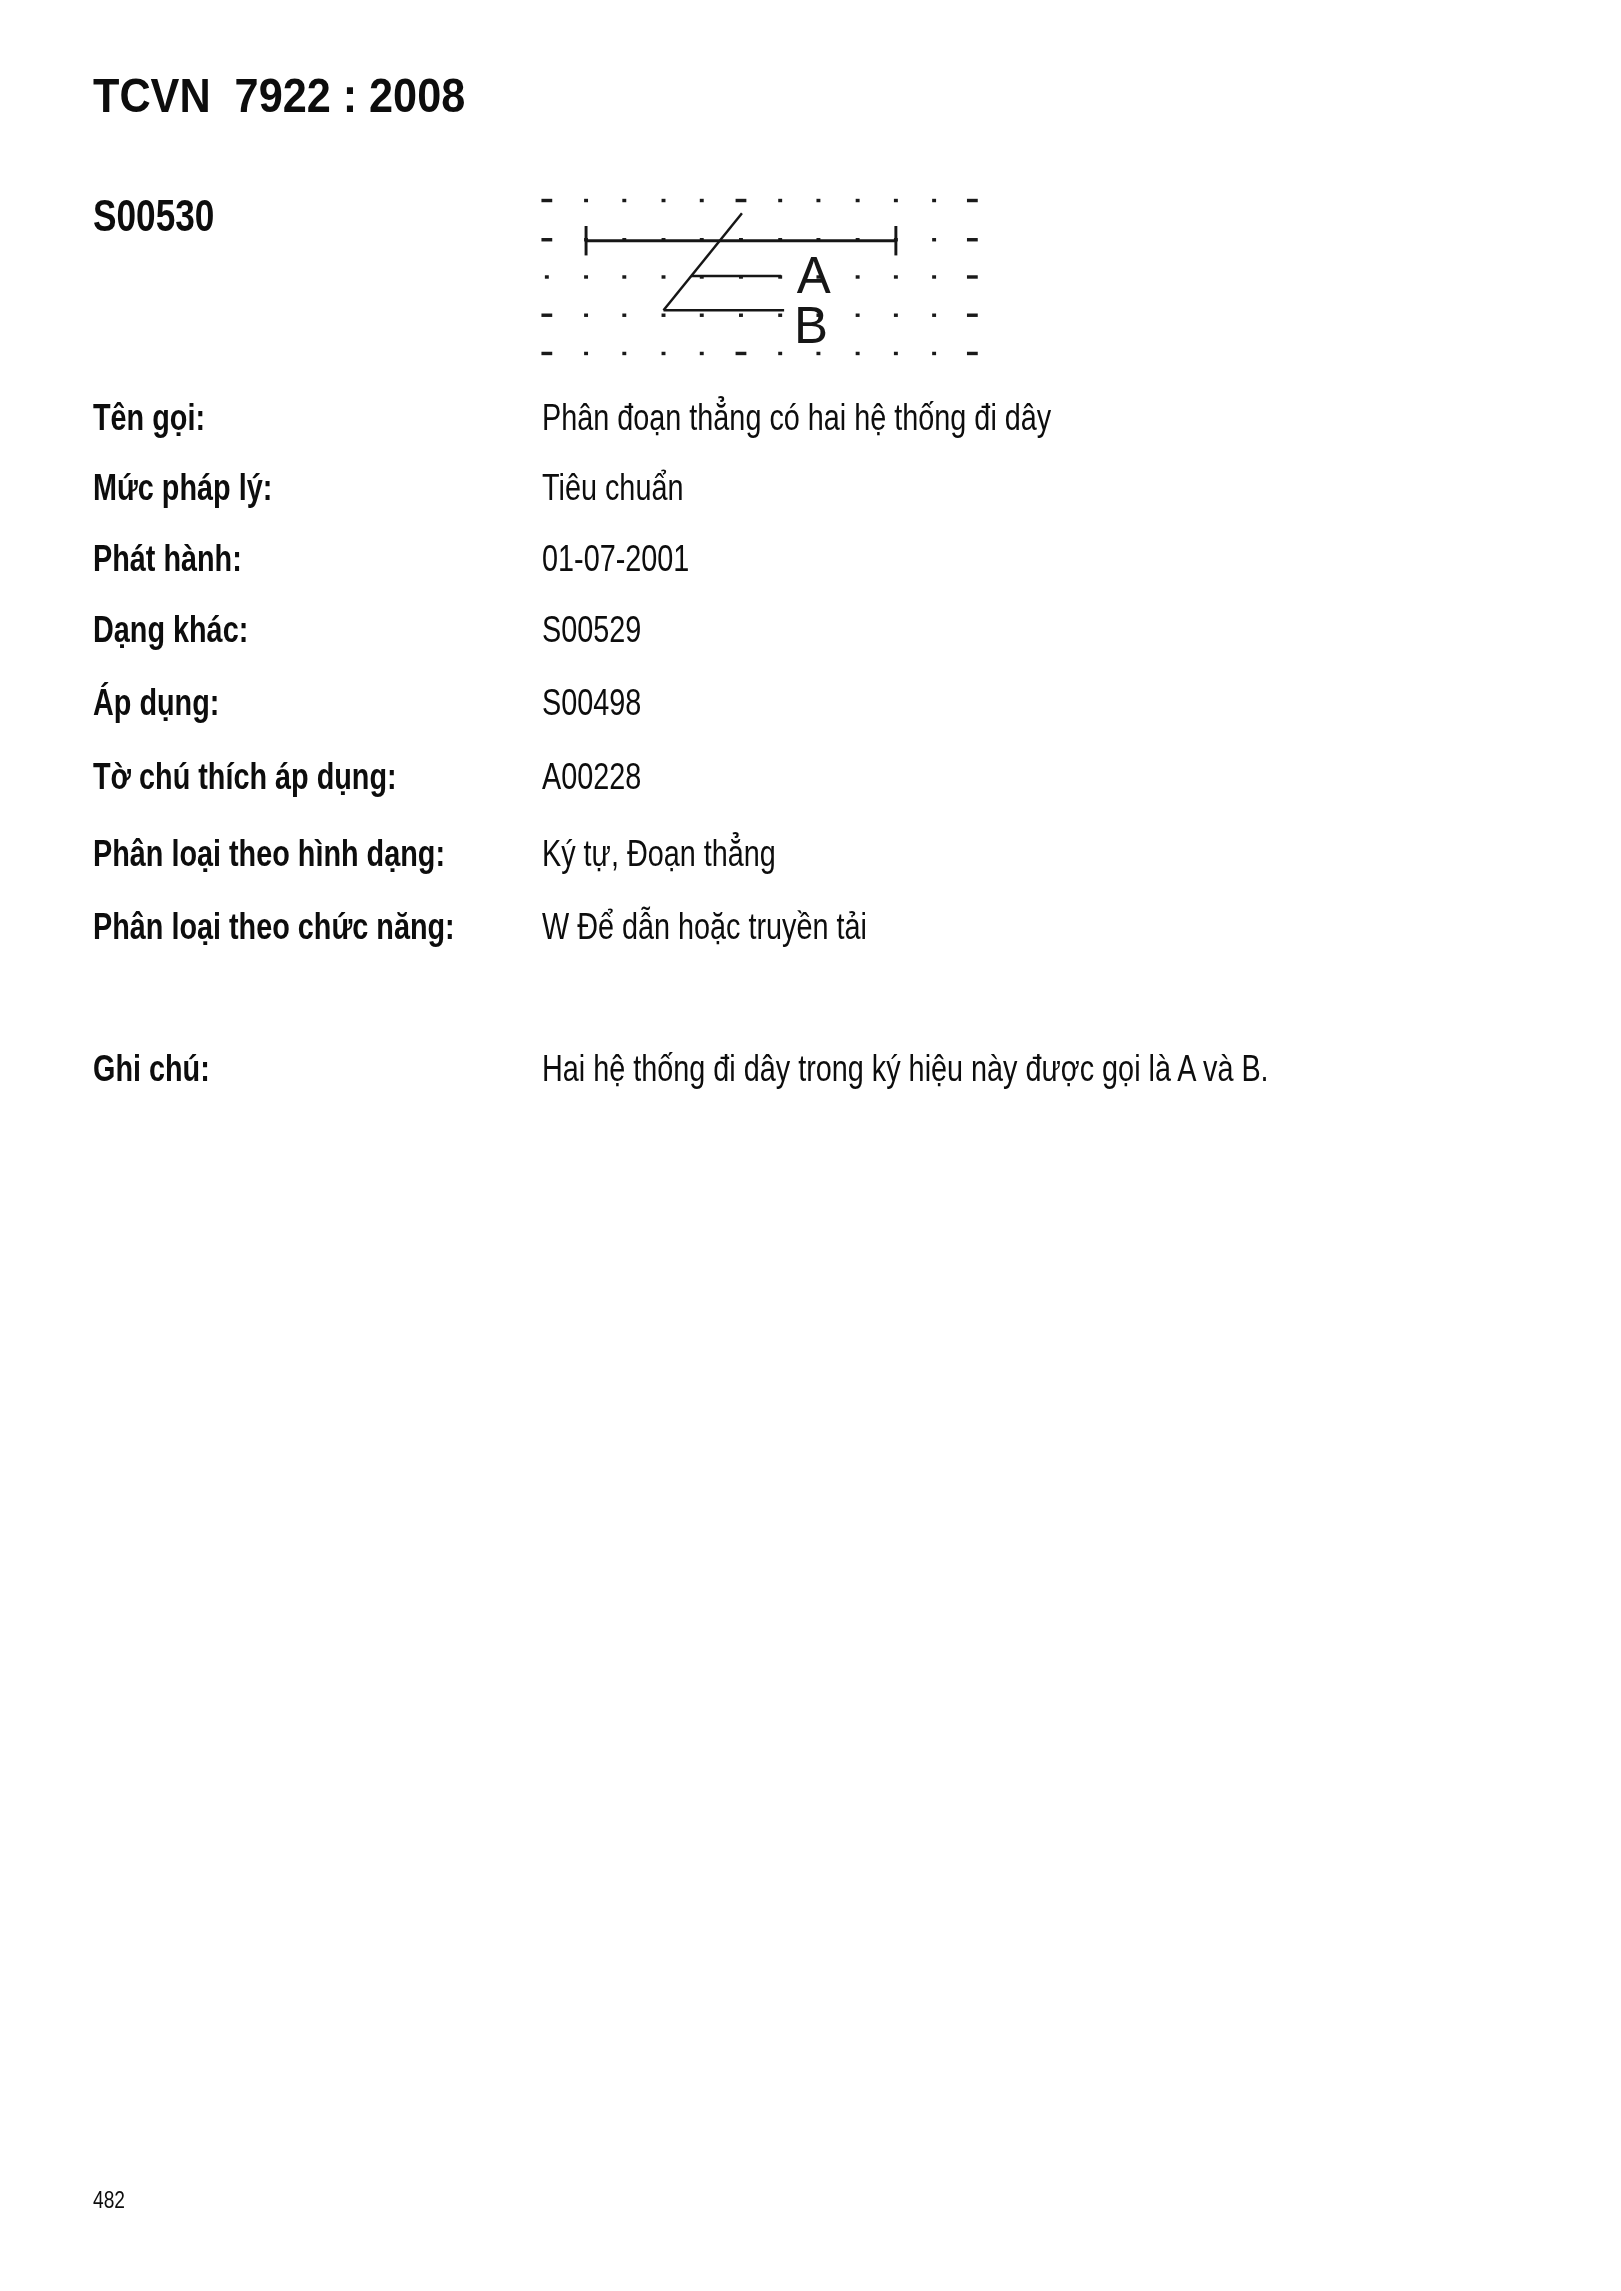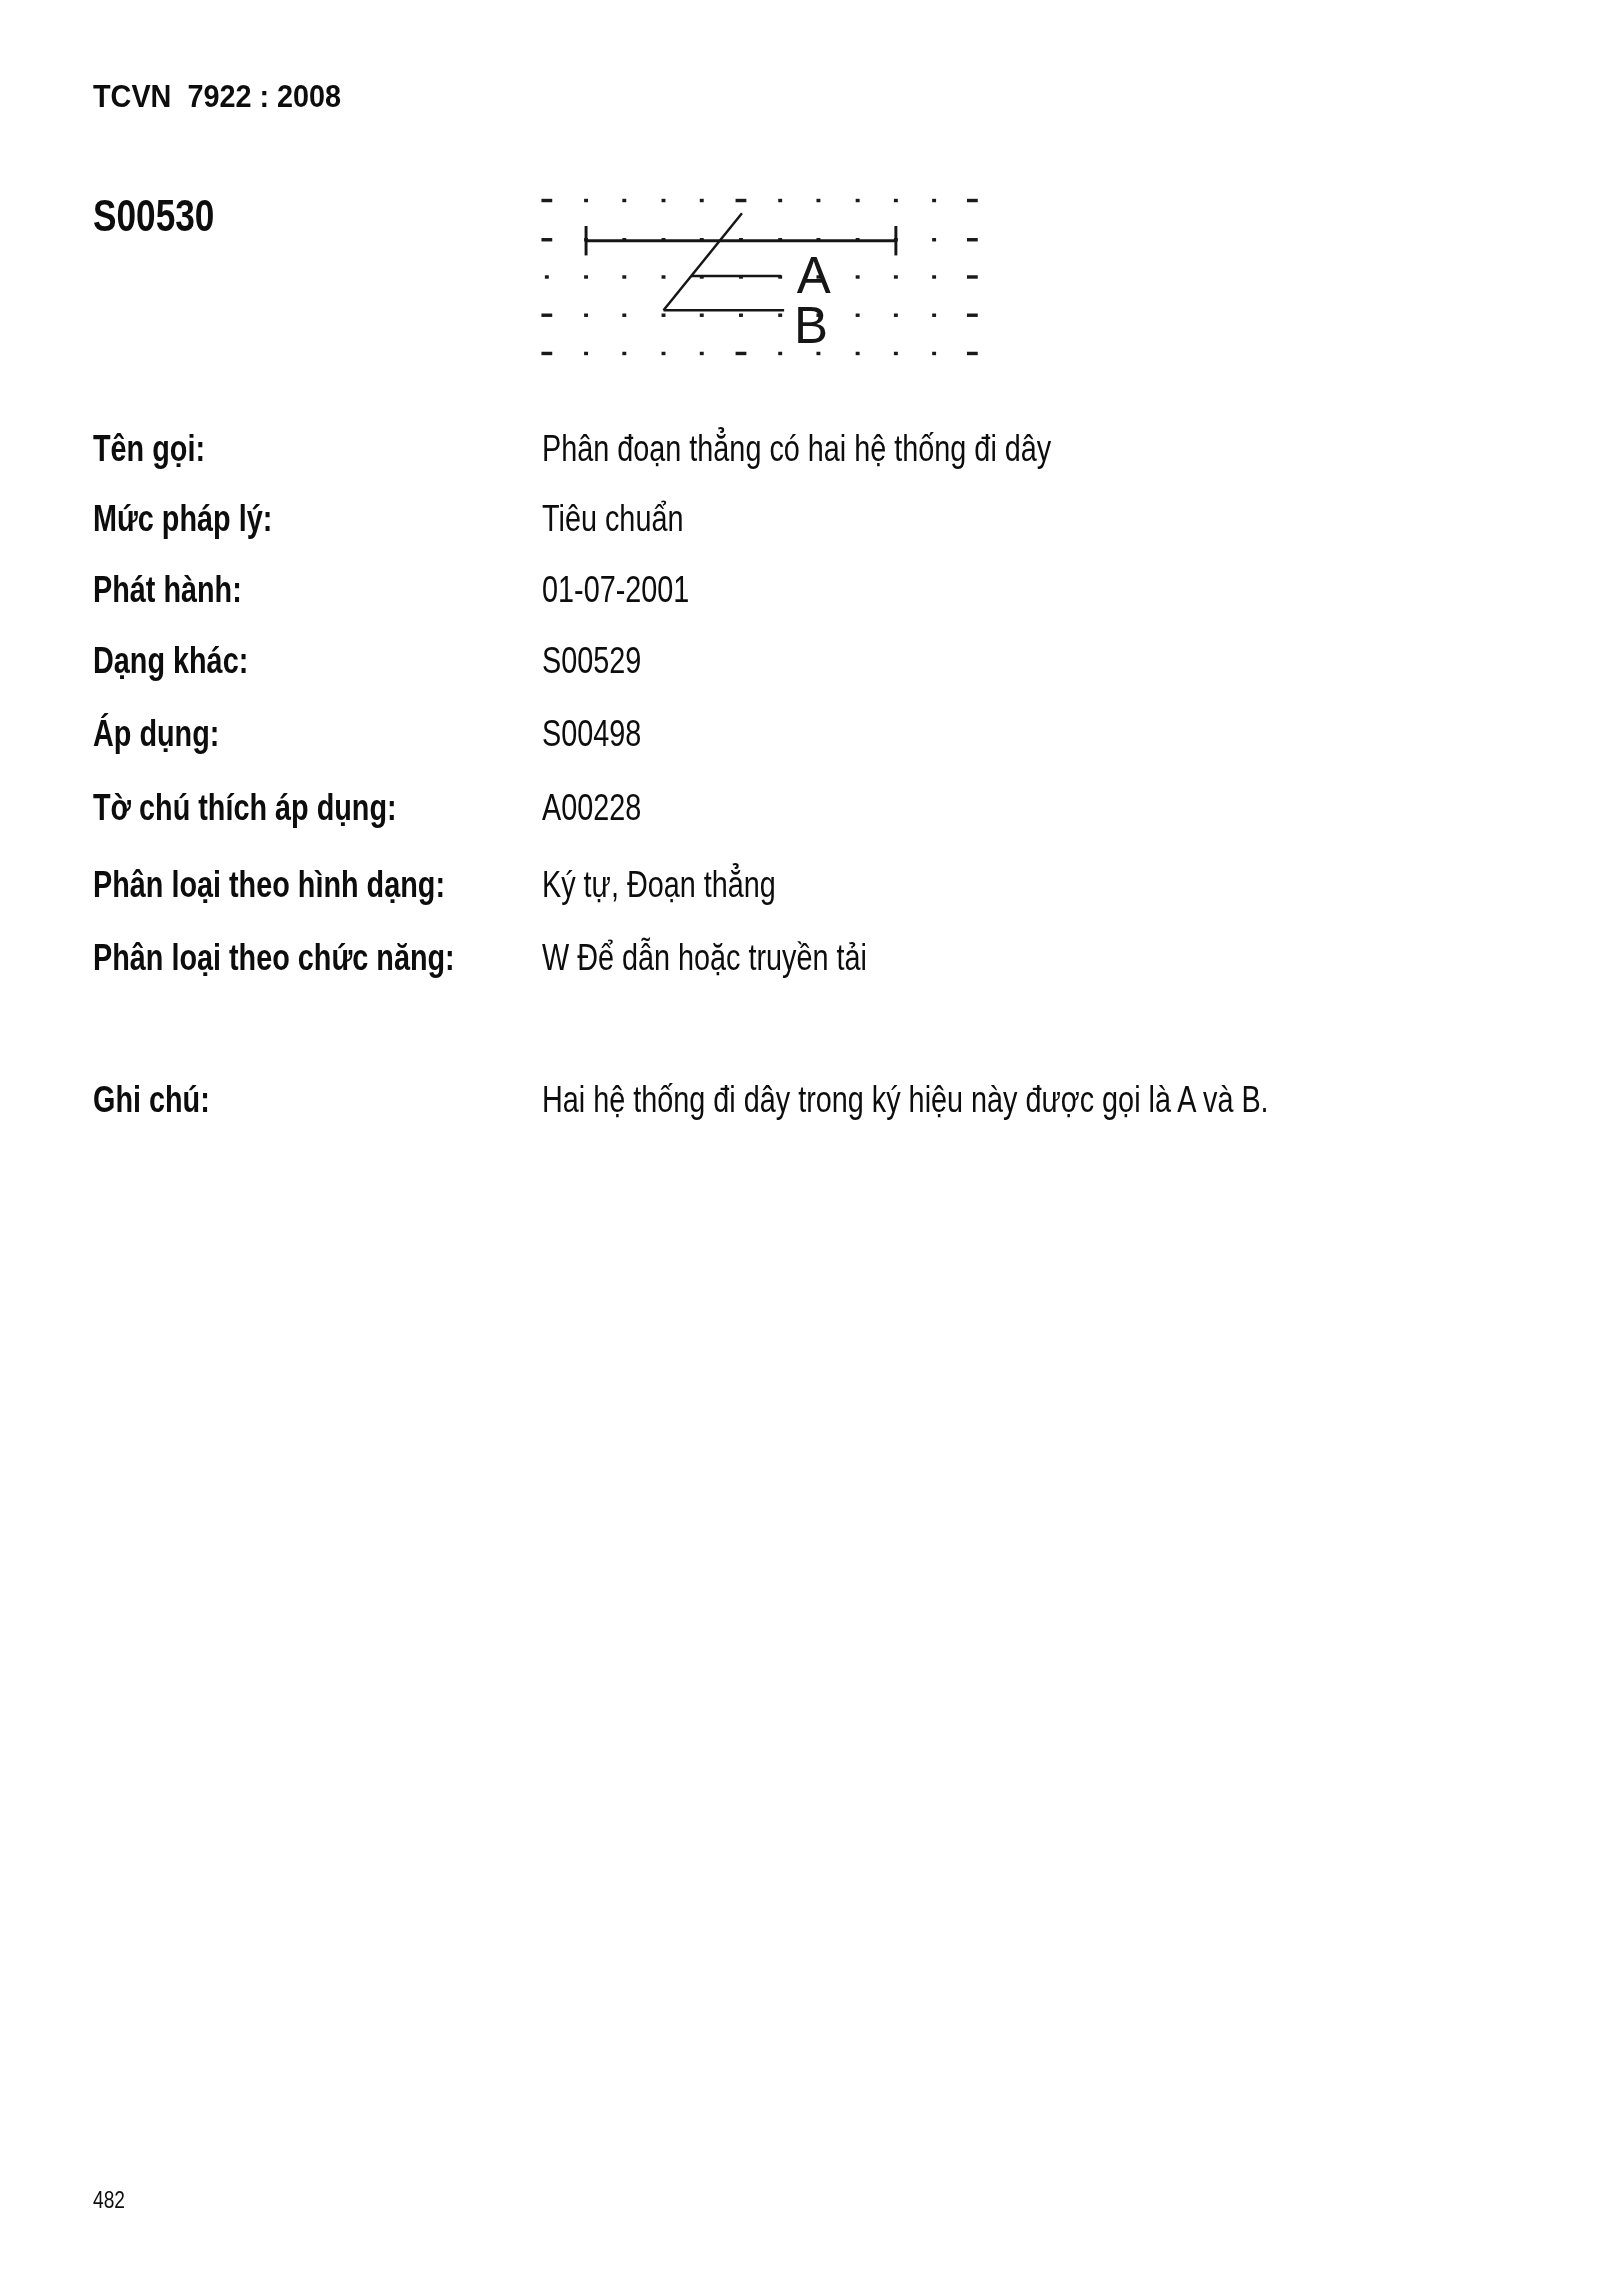--- a/index.html
+++ b/index.html
@@ -21,33 +21,33 @@
     white-space: pre;
   }
   .narrow-h {
     display: inline-block;
     transform: scaleX(0.90);
     transform-origin: 0 0;
     white-space: pre;
   }
   .doc-header {
     left: 93px; top: 78px;
-    font-size: 32px; font-weight: bold;
+    font-size: 48px; font-weight: bold;
     line-height: 36px;
   }
   .symbol-id {
     left: 93px; top: 198px;
     font-size: 44px; font-weight: bold;
     line-height: 36px;
   }
   .symbol-figure {
     left: 539px; top: 176px;
     width: 451px; height: 201px;
   }
-  .field-row { position: absolute; left: 0; width: 1356px; height: 47px; margin-top: 31px; }
+  .field-row { position: absolute; left: 0; width: 1356px; height: 47px; }
   .field-label {
     position: absolute; left: 93px; top: 0;
     font-size: 36px; font-weight: bold; line-height: 36px;
   }
   .field-value {
     position: absolute; left: 542px; top: 0;
     font-size: 36px; font-weight: normal; line-height: 36px;
   }
   .page-number {
     left: 93px; top: 2182px;

